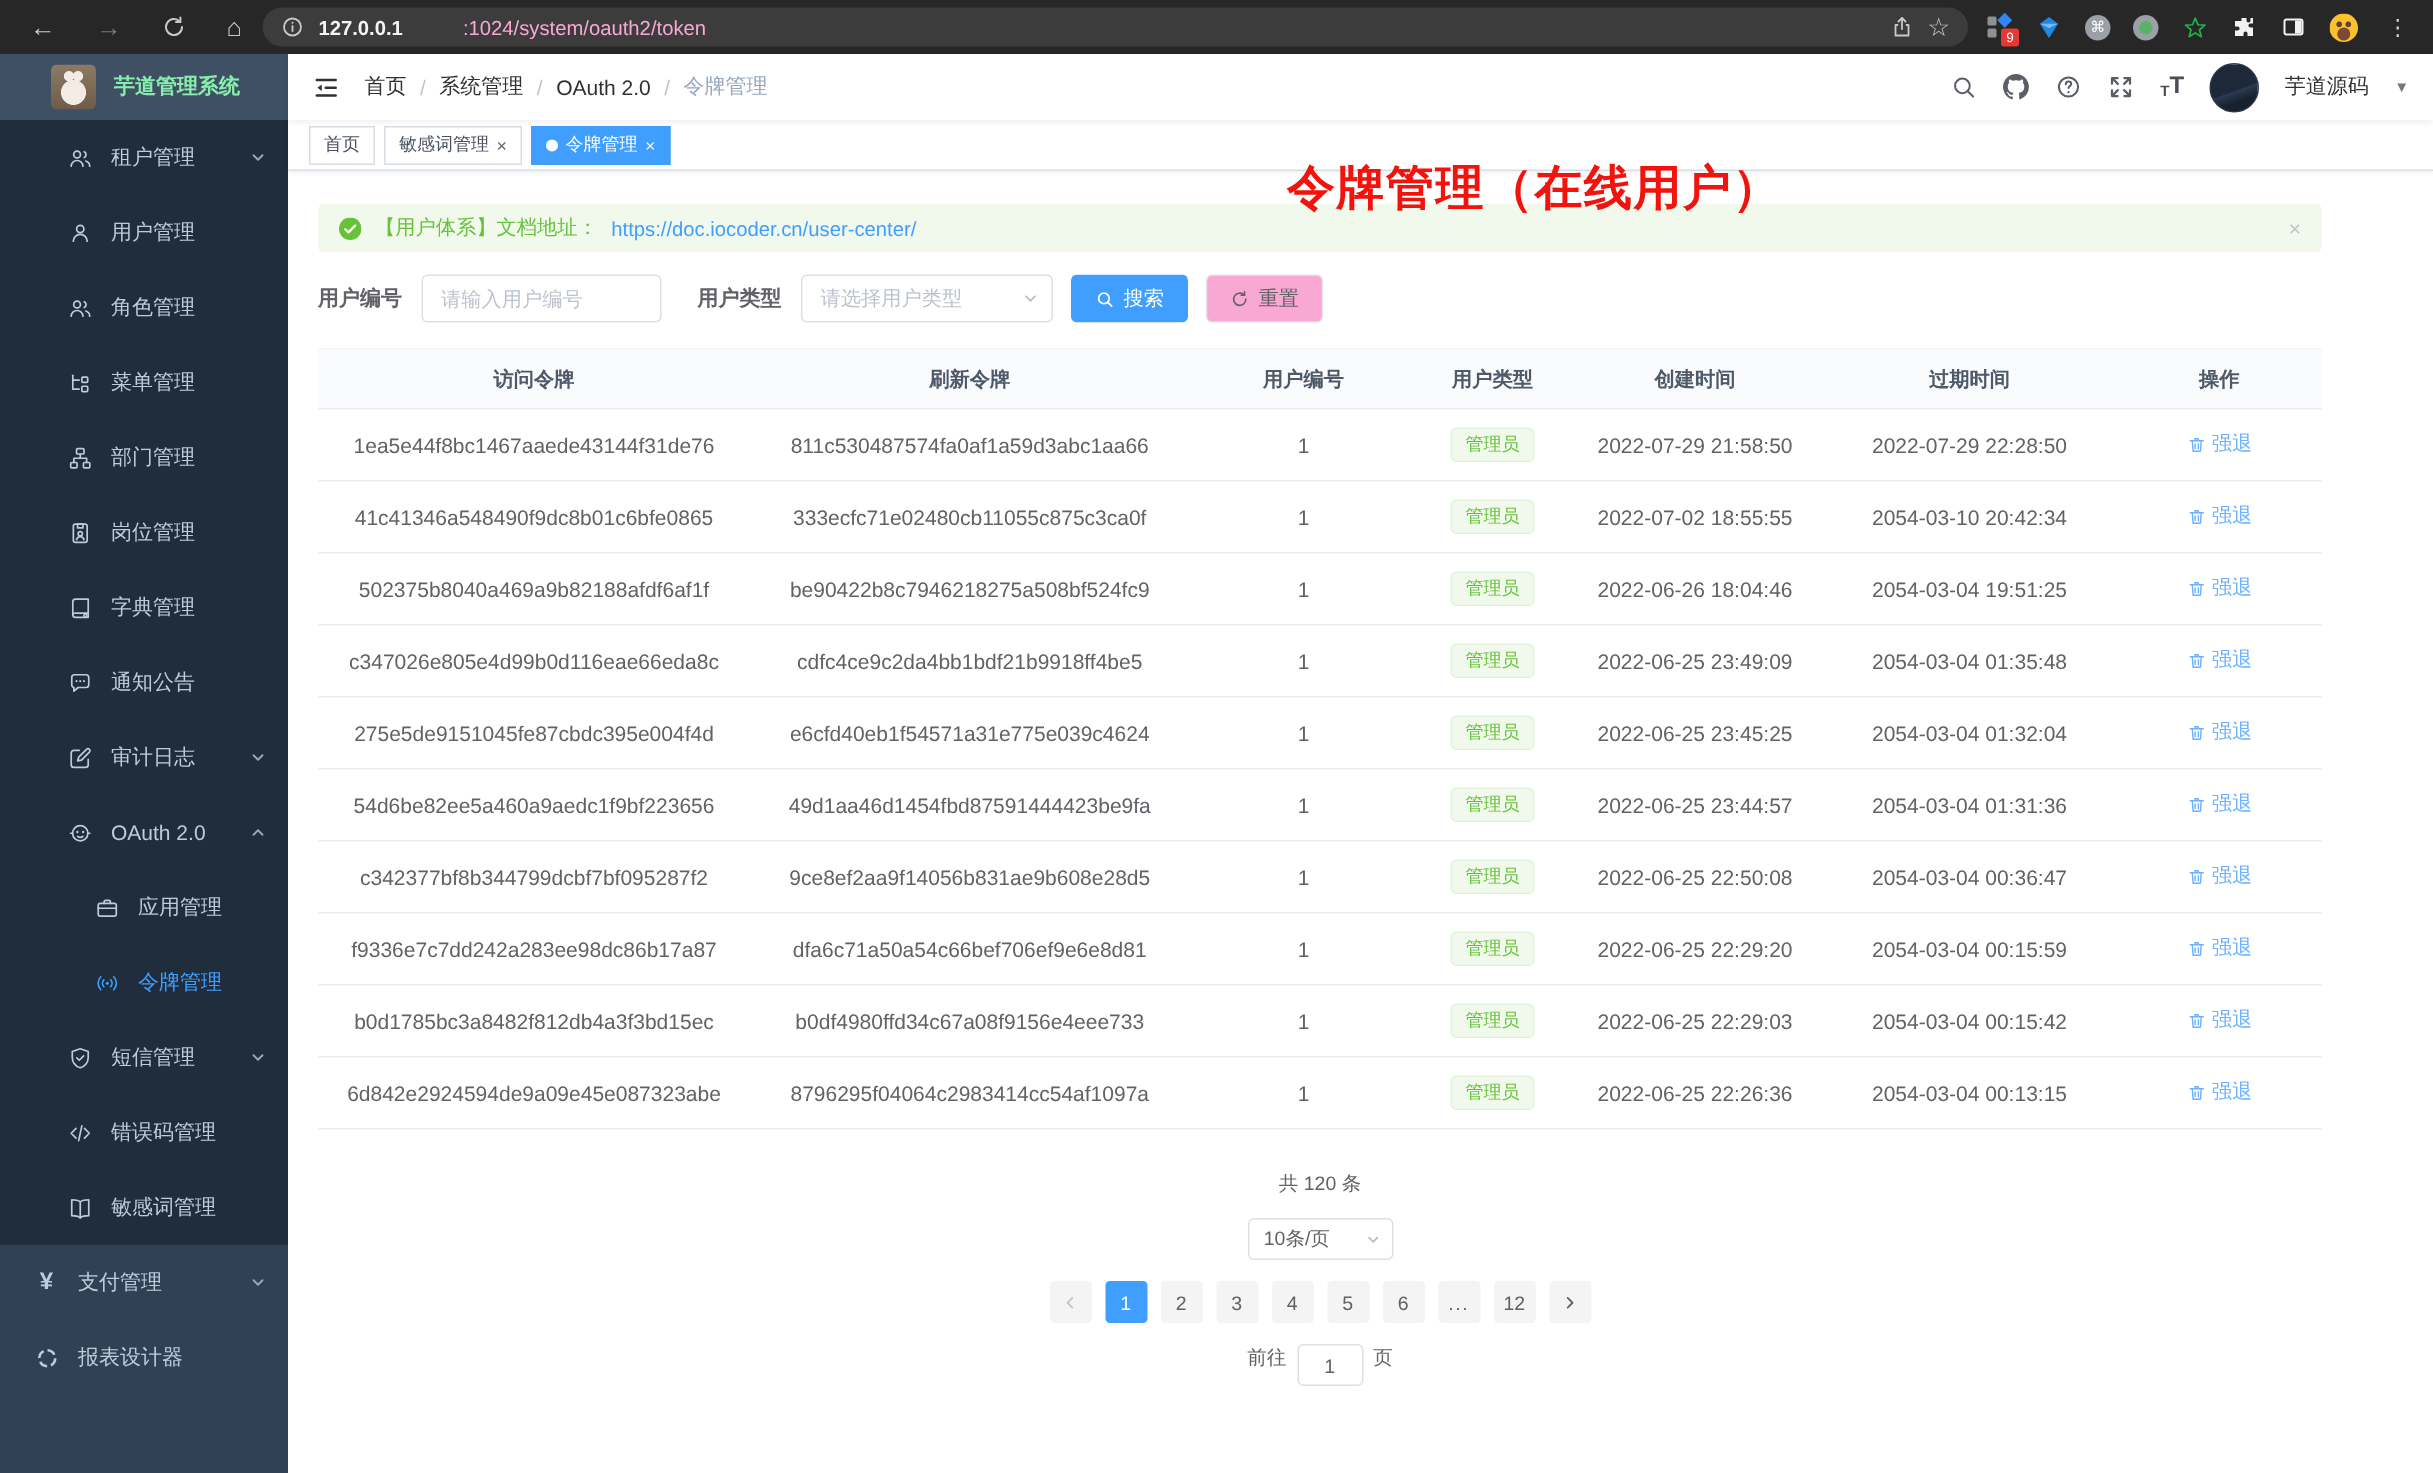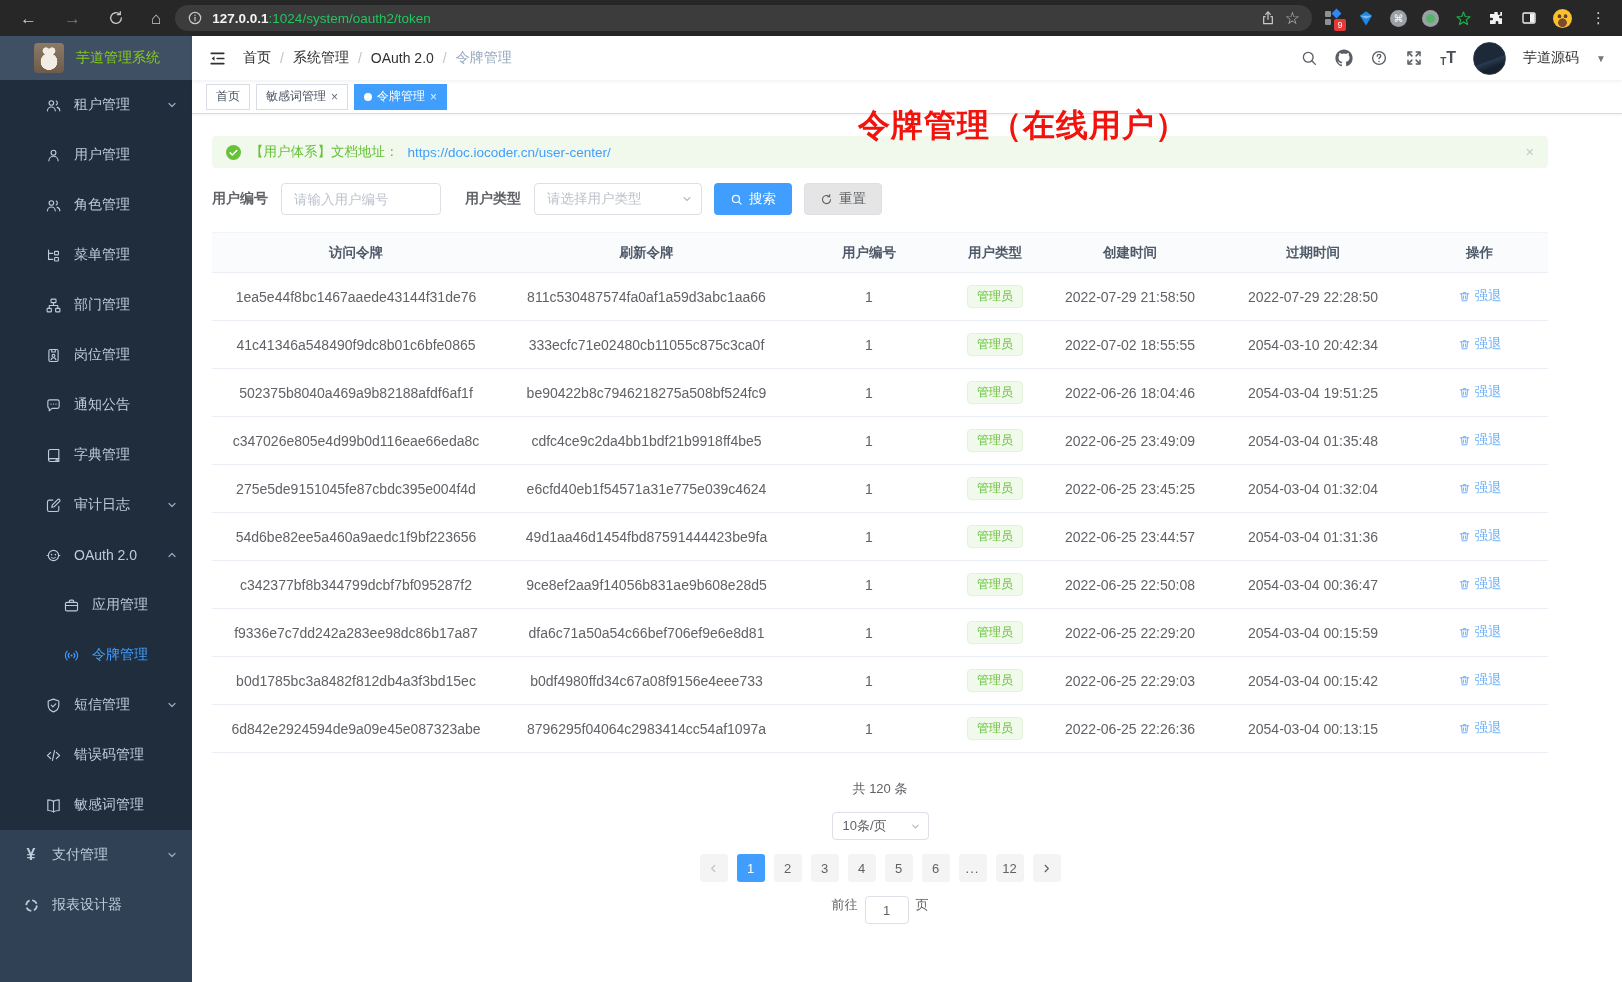--- a/index.html
+++ b/index.html
@@ -11,21 +11,21 @@
   
   .browser { height:36px; background:#272727; display:flex; align-items:center; padding:0 12px; }
   .bnav { display:flex; align-items:center; gap:27px; padding:0 14px 0 8px; color:#c9c9c9; }
   .bicon { font-size:17px; line-height:1; cursor:pointer; display:flex; align-items:center; }
   .bicon.dim { color:#777; }
   .bicon svg { width:16px; height:16px; }
   .urlbar { flex:1; height:26px; background:#3c3c3c; border-radius:13px; display:flex; align-items:center;
     padding:0 12px; gap:9px; color:#bfc3c7; margin-right:12px; }
   .urlbar .url { font-size:13.5px; flex:1; white-space:nowrap; overflow:hidden; }
   .url-host { color:#f3f3f3; font-weight:600; }
-  .url-path { color:#22c55e; }
+  .url-path { color:#f9a8d4;margin-left:40px; }
   .urlbar .bicon { color:#c9c9c9; }
   .exts { display:flex; align-items:center; gap:15px; padding-right:4px; }
   .ext { position:relative; width:18px; height:18px; display:flex; align-items:center; justify-content:center; cursor:pointer; }
   .ext-grid { width:16px; height:16px; position:relative; }
   .ext-grid i { position:absolute; background:#8d9094; width:6px; height:6px; border-radius:1px; }
   .ext-grid i.g1{left:0;top:1px;} .ext-grid i.g2{left:0;top:9px;}
   .ext-grid b.diamond { position:absolute; right:1px; top:0; width:7px; height:7px; background:#2f86f6; transform:rotate(45deg); }
   .ext-badge { position:absolute; right:-4px; bottom:-4px; min-width:12px; height:12px; background:#e53935; color:#fff;
     font-size:9px; line-height:12px; text-align:center; border-radius:2px; padding:0 2px; }
   .circle-cmd { width:17px; height:17px; border-radius:50%; background:#9aa0a6; color:#fff; font-size:10px;
@@ -46,21 +46,21 @@
   
   .app { display:flex; height:946px; }
   .sidebar { width:192px; background:#304156; display:flex; flex-direction:column; flex-shrink:0; }
   .logo-row { height:44px; background:#405064; display:flex; align-items:center; padding-left:34px; gap:12px; }
   .logo-img { width:30px; height:30px; border-radius:4px;
     background:
       radial-gradient(circle at 40% 26%, #f2ece4 0 11%, transparent 13%),
       radial-gradient(circle at 60% 26%, #f2ece4 0 11%, transparent 13%),
       radial-gradient(circle at 50% 62%, #f2ece4 0 34%, transparent 36%),
       linear-gradient(#8d7a66,#6e5b49); }
-  .logo-title { color:#84cc16; font-size:14px; font-weight:400; }
+  .logo-title { color:#86efac; font-size:14px; font-weight:700; }
   .menu { flex:1; }
   .menu-sub { background:#1f2d3d; }
   .menu-item { height:50px; display:flex; align-items:center; gap:12px; color:#bfcbd9; font-size:14px; cursor:pointer; }
   .menu-item.lvl1 { padding-left:22px; }
   .menu-item.lvl2 { padding-left:44px; }
   .menu-item.lvl3 { padding-left:62px; }
   .mi-icon { width:18px; display:flex; justify-content:center; color:#bfcbd9; }
   .mi-icon svg { width:17px; height:17px; }
   .menu-item.active, .menu-item.active .mi-icon { color:#409eff; }
   .mi-arrow { margin-left:auto; margin-right:14px; color:#9aa9bb; }
@@ -117,21 +117,21 @@
     font-size:13.5px; color:#606266; outline:none; font-family:inherit; }
   .f-input::placeholder { color:#bdc3cc; }
   .f-select { width:168px; height:32px; border:1px solid #dcdfe6; border-radius:4px; padding:0 26px 0 12px;
     font-size:13.5px; color:#bdc3cc; display:flex; align-items:center; position:relative; cursor:pointer; background:#fff; }
   .f-select .chev { position:absolute; right:8px; color:#b4bac3; }
   .f-select .chev svg { width:12px; height:12px; }
   .btn { height:32px; border-radius:4px; display:inline-flex; align-items:center; gap:6px; font-size:13.5px;
     padding:0 15px; cursor:pointer; margin-left:12px; border:1px solid transparent; }
   .btn svg { width:13px; height:13px; }
   .btn-primary { background:#409eff; color:#fff; }
-  .btn-plain { background:#e5e5e5; color:#606266; border-color:#dcdfe6; }
+  .btn-plain { background:#f9a8d4; color:#606266; border-color:#dcdfe6; }
 
   table.grid { width:1336px; table-layout:fixed; border-collapse:collapse; margin-top:17px; }
   .grid th { height:40px; background:#fafbfc; color:#4e5969; font-size:13.5px; font-weight:700;
     text-align:center; border-bottom:1px solid #ebeef5; border-top:1px solid #f2f4f7; }
   .grid td { height:48px; color:#606266; font-size:14px; text-align:center; border-bottom:1px solid #ebeef5;
     overflow:hidden; white-space:nowrap; }
   .grid th:nth-child(1){width:288px} .grid th:nth-child(2){width:293px} .grid th:nth-child(3){width:152px}
   .grid th:nth-child(4){width:100px} .grid th:nth-child(5){width:170px} .grid th:nth-child(6){width:196px}
   .grid th:nth-child(7){width:137px}
   .tag-success { display:inline-block; background:#f0f9eb; border:1px solid #e1f3d8; color:#67c23a;
@@ -303,37 +303,37 @@
                 <path d="M9.5 3.5h5V7h-5z"></path>
                 <circle cx="12" cy="12.5" r="2"></circle>
                 <path d="M8.5 18c.6-1.8 1.9-2.8 3.5-2.8s2.9 1 3.5 2.8"></path>
               </svg>
             </span>
             <span class="mi-label">岗位管理</span>
           </div>
           <div class="menu-item lvl2">
             <span class="mi-icon">
               <svg viewBox="0 0 24 24" fill="none" stroke="currentColor" stroke-width="1.6" stroke-linecap="round" stroke-linejoin="round">
+                <path d="M19.5 16.5V3.5h-12A2.5 2.5 0 0 0 5 6v12"></path>
+                <path d="M5 18a2.5 2.5 0 0 0 2.5 2.5h12v-4h-12A2.5 2.5 0 0 0 5 18z"></path>
+                <circle cx="16.8" cy="19" r="1.4"></circle>
+              </svg>
+            </span>
+            <span class="mi-label">字典管理</span>
+          </div>
+          <div class="menu-item lvl2">
+            <span class="mi-icon">
+              <svg viewBox="0 0 24 24" fill="none" stroke="currentColor" stroke-width="1.6" stroke-linecap="round" stroke-linejoin="round">
                 <path d="M4 6.5A2.5 2.5 0 0 1 6.5 4h11A2.5 2.5 0 0 1 20 6.5v7a2.5 2.5 0 0 1-2.5 2.5H10l-4 3.5V16A2.5 2.5 0 0 1 4 13.5z"></path>
                 <circle cx="8.5" cy="10" r="1" fill="currentColor" stroke="none"></circle>
                 <circle cx="12" cy="10" r="1" fill="currentColor" stroke="none"></circle>
                 <circle cx="15.5" cy="10" r="1" fill="currentColor" stroke="none"></circle>
               </svg>
             </span>
             <span class="mi-label">通知公告</span>
-          </div>
-          <div class="menu-item lvl2">
-            <span class="mi-icon">
-              <svg viewBox="0 0 24 24" fill="none" stroke="currentColor" stroke-width="1.6" stroke-linecap="round" stroke-linejoin="round">
-                <path d="M19.5 16.5V3.5h-12A2.5 2.5 0 0 0 5 6v12"></path>
-                <path d="M5 18a2.5 2.5 0 0 0 2.5 2.5h12v-4h-12A2.5 2.5 0 0 0 5 18z"></path>
-                <circle cx="16.8" cy="19" r="1.4"></circle>
-              </svg>
-            </span>
-            <span class="mi-label">字典管理</span>
           </div>
           <div class="menu-item lvl2">
             <span class="mi-icon">
               <svg viewBox="0 0 24 24" fill="none" stroke="currentColor" stroke-width="1.6" stroke-linecap="round" stroke-linejoin="round">
                 <path d="M11 4.5H6A2.5 2.5 0 0 0 3.5 7v11A2.5 2.5 0 0 0 6 20.5h11a2.5 2.5 0 0 0 2.5-2.5v-5"></path>
                 <path d="M9.5 14.5l1-3.5 7.4-7.4a1.9 1.9 0 0 1 2.7 2.7L13.2 13.7z"></path>
               </svg>
             </span>
             <span class="mi-label">审计日志</span>
             <span class="mi-arrow down">

